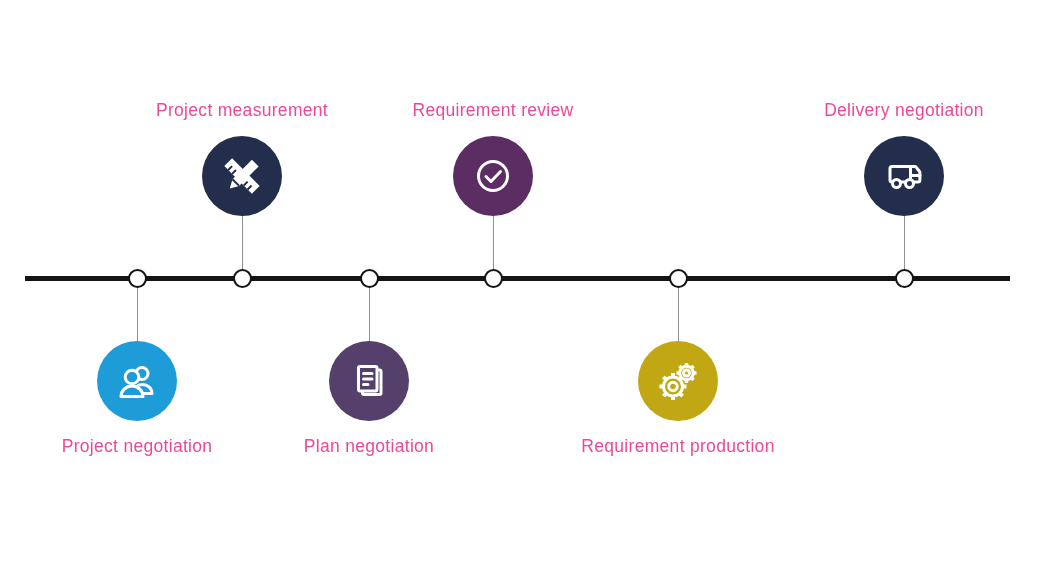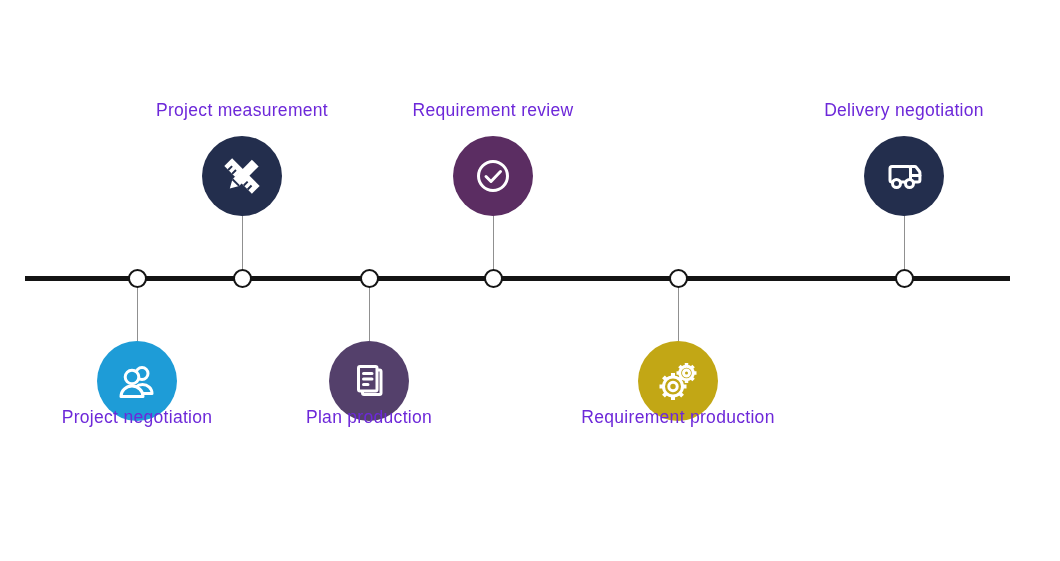--- a/index.html
+++ b/index.html
@@ -58,25 +58,25 @@
   }
   .above .big-circle { top: 136px; }
   .below .big-circle { top: 341px; }
   .label {
     position: absolute;
     left: -125px;
     width: 250px;
     text-align: center;
     font-size: 17.5px;
     letter-spacing: 0.3px;
-    color: #6d28d9;
+    color: #ec4899;
     white-space: nowrap;
   }
   .above .label { top: 100px; }
-  .below .label { top: 407px; }
+  .below .label { top: 436px; }
   svg.icon { width: 48px; height: 48px; display: block; }
   .stroke {
     stroke: #ffffff;
     fill: none;
     stroke-width: 3;
     stroke-linecap: round;
     stroke-linejoin: round;
   }
   .bgfill { fill: var(--circle-color); }
   .whitefill { fill: #ffffff; stroke: none; }
@@ -126,21 +126,21 @@
   <div class="step below" style="--x: 369px; --circle-color: #54406b;">
     <div class="connector"></div>
     <div class="node"></div>
     <div class="big-circle">
       <svg class="icon" viewBox="0 0 48 48">
         <rect class="stroke" x="17.5" y="13" width="18.5" height="24.5" rx="1.5" stroke-width="2.8"></rect>
         <rect class="stroke bgfill" x="13.5" y="9.5" width="18.5" height="24.5" rx="1.5" stroke-width="2.8"></rect>
         <path class="stroke" d="M18.5 16.5 h8.5 M18.5 22 h8.5 M18.5 27.5 h4.5" stroke-width="2.5"></path>
       </svg>
     </div>
-    <div class="label">Plan production</div>
+    <div class="label">Plan negotiation</div>
   </div>
 
   <div class="step above" style="--x: 493px; --circle-color: #5b2d62;">
     <div class="connector"></div>
     <div class="node"></div>
     <div class="big-circle">
       <svg class="icon" viewBox="0 0 48 48">
         <circle class="stroke" cx="24" cy="24" r="14.5" stroke-width="3"></circle>
         <path class="stroke" d="M17 24.5 l5 5 L31.5 19.5" stroke-width="3.4"></path>
       </svg>

